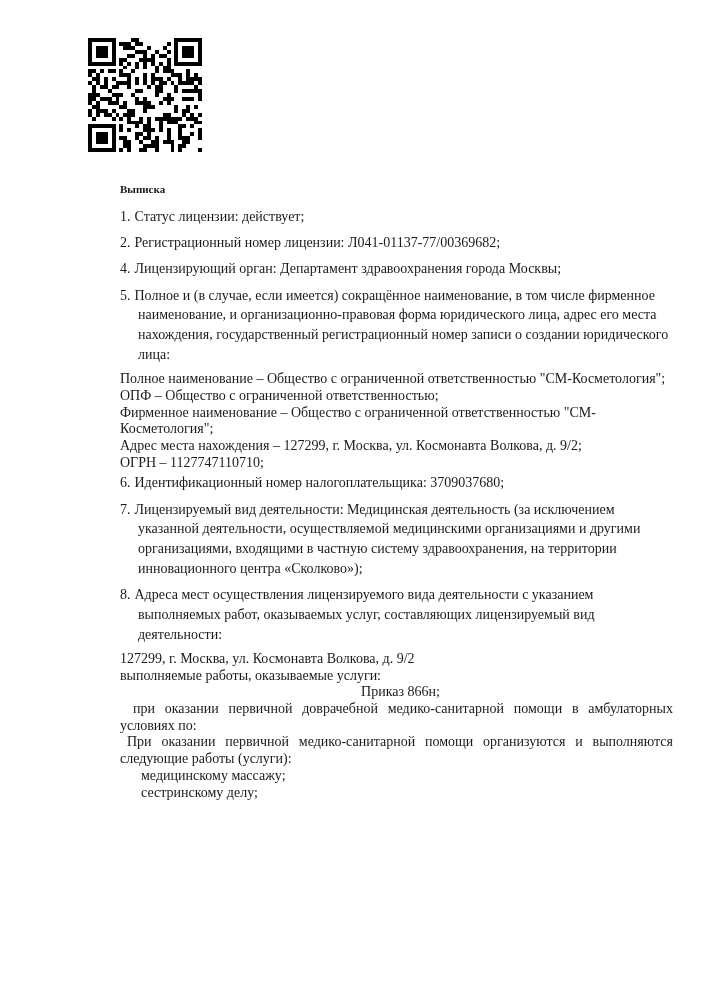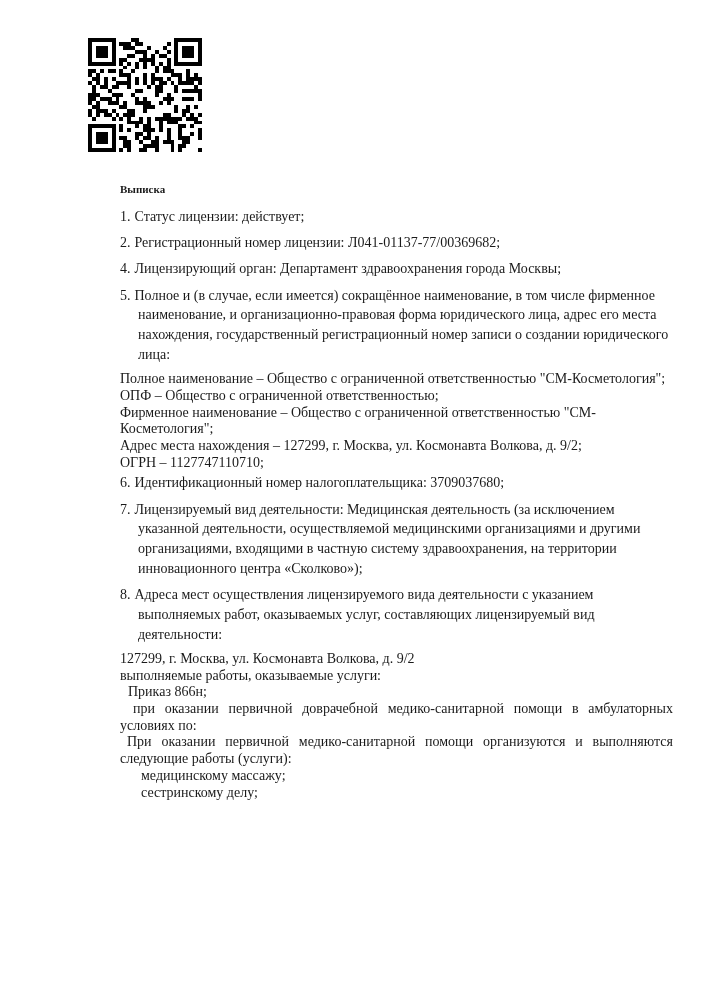--- a/index.html
+++ b/index.html
@@ -22,21 +22,21 @@
   .li{
     font-size:14px;line-height:19.8px;
     margin:0 0 6.4px 0;
     padding-left:18px;text-indent:-18px;
     text-align:left;
   }
   .li .num{margin-right:4px;}
   .block p{margin:0;font-size:14px;line-height:16.7px;}
   .org{margin:1px 0 2px 0;}
   .activity{margin:0;}
-  .indent-sm{padding-left:8px;}
+  .indent-sm{padding-left:8px;text-align:center;}
   .indent-lg{padding-left:21px;}
   .just{text-align:justify;}
   .fi-sm{text-indent:7px;}
   .fi-md{text-indent:13px;}
 </style>
 </head>
 <body>
 
 <div class="page">
 

